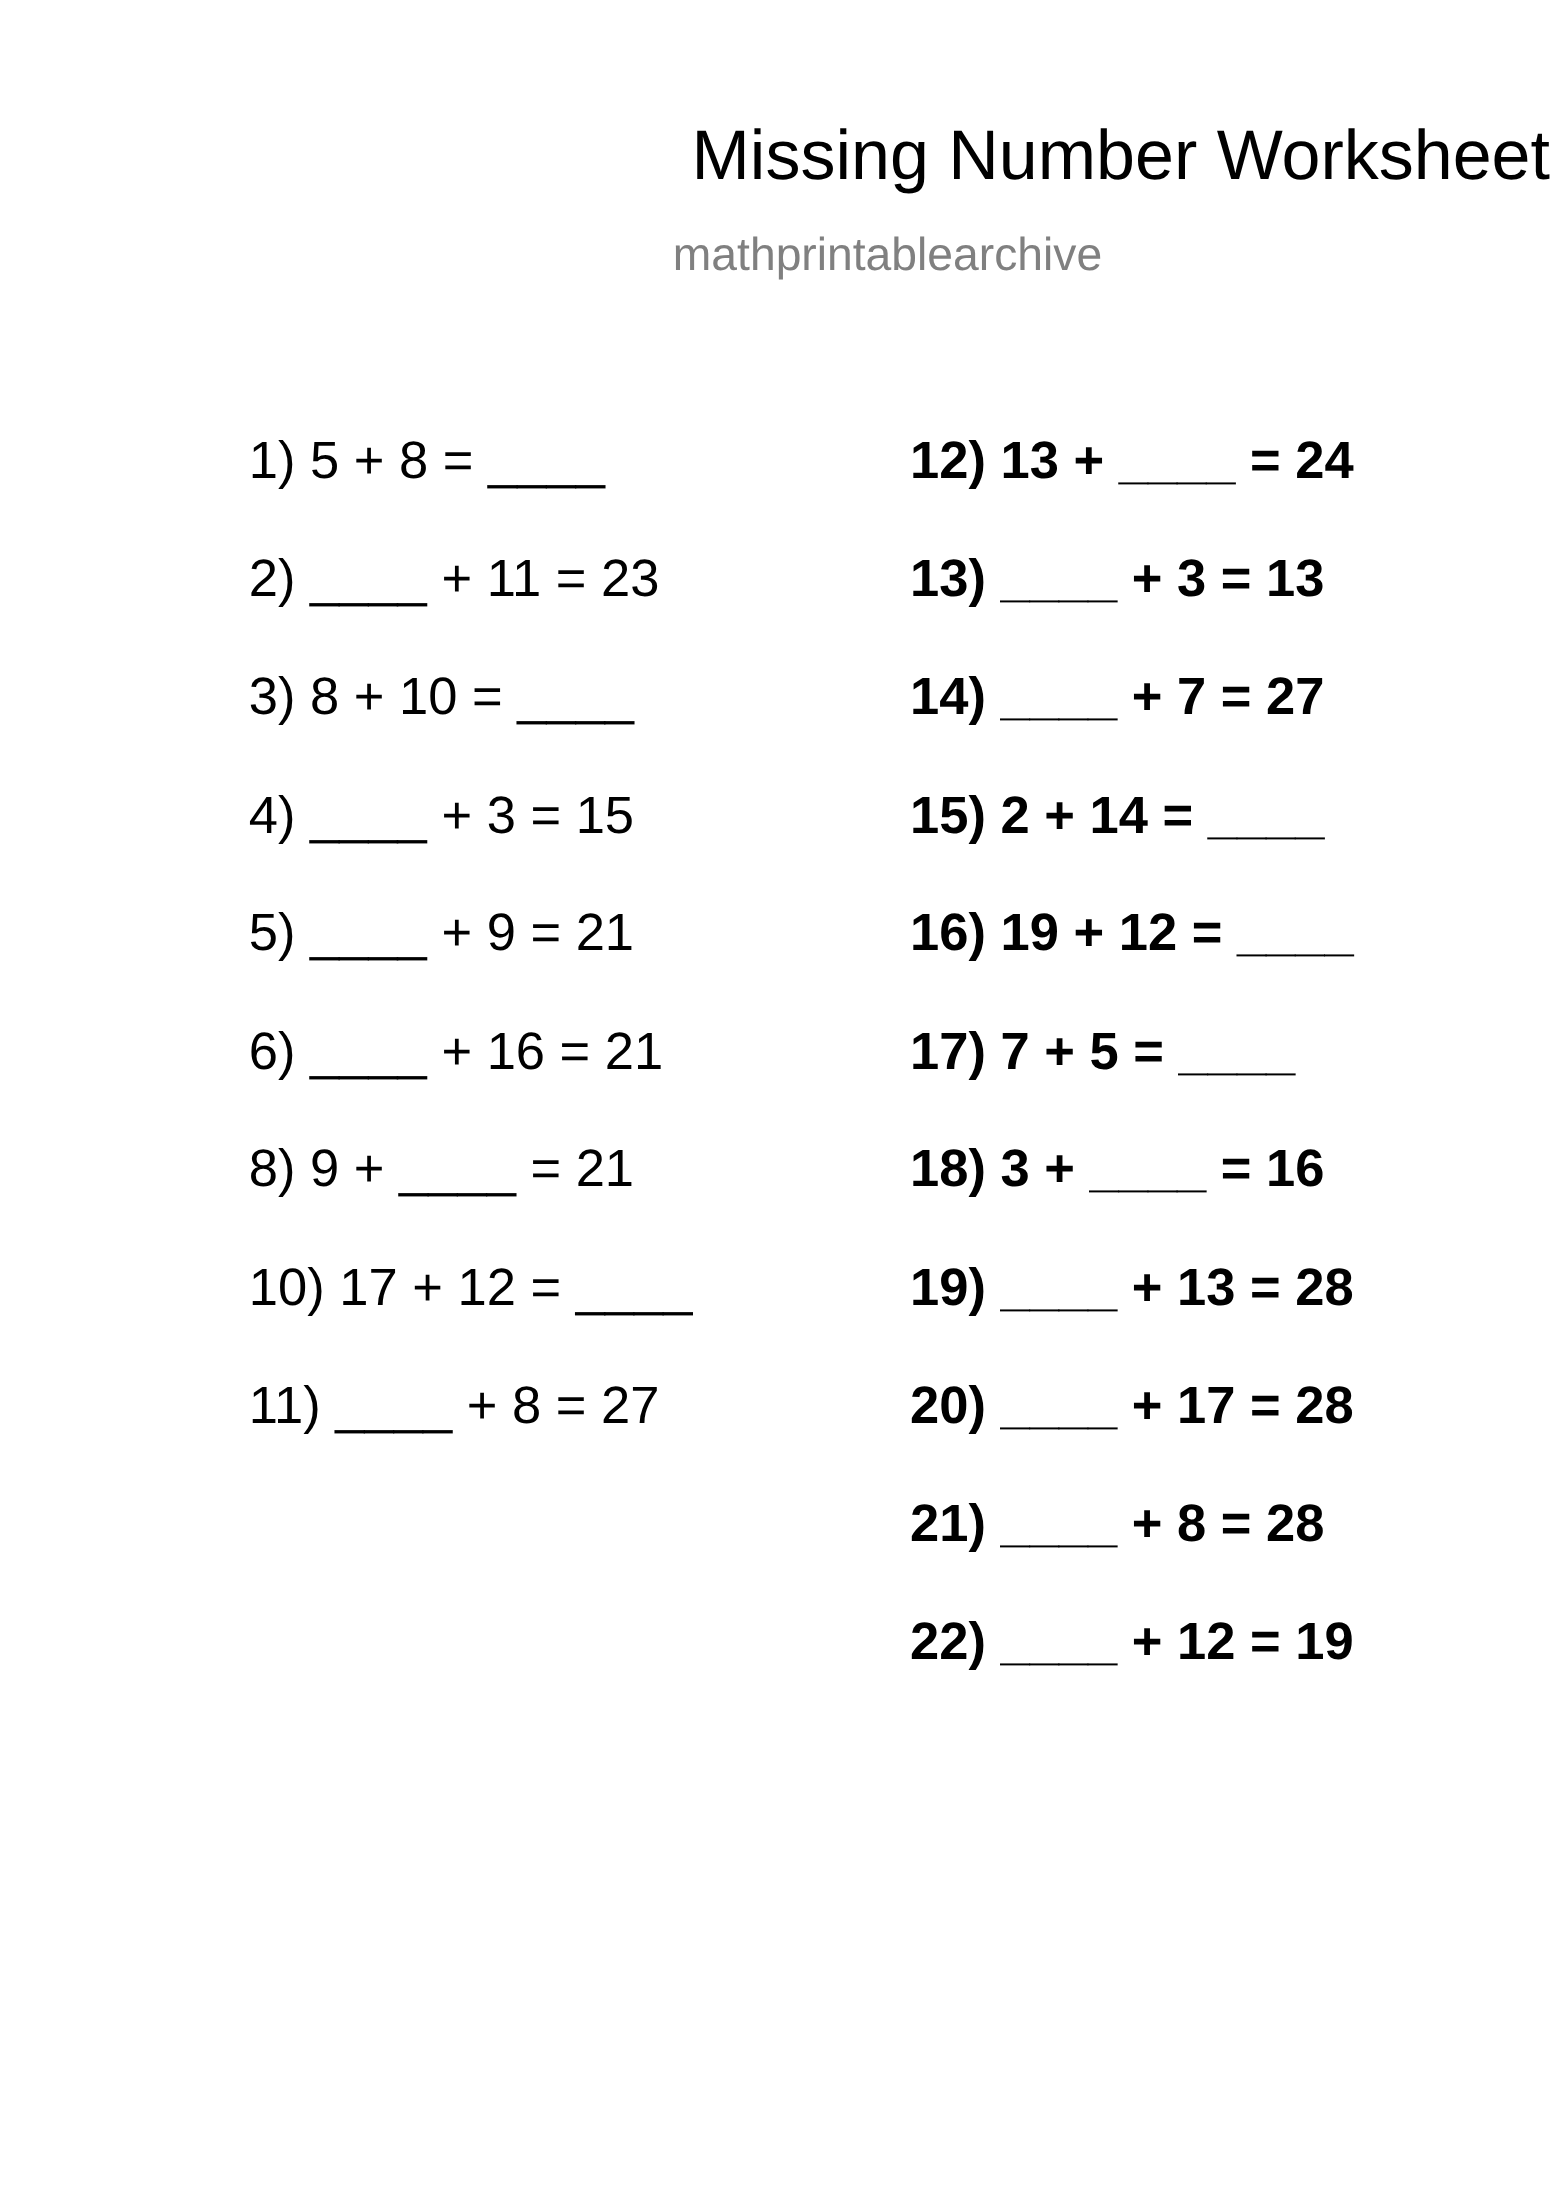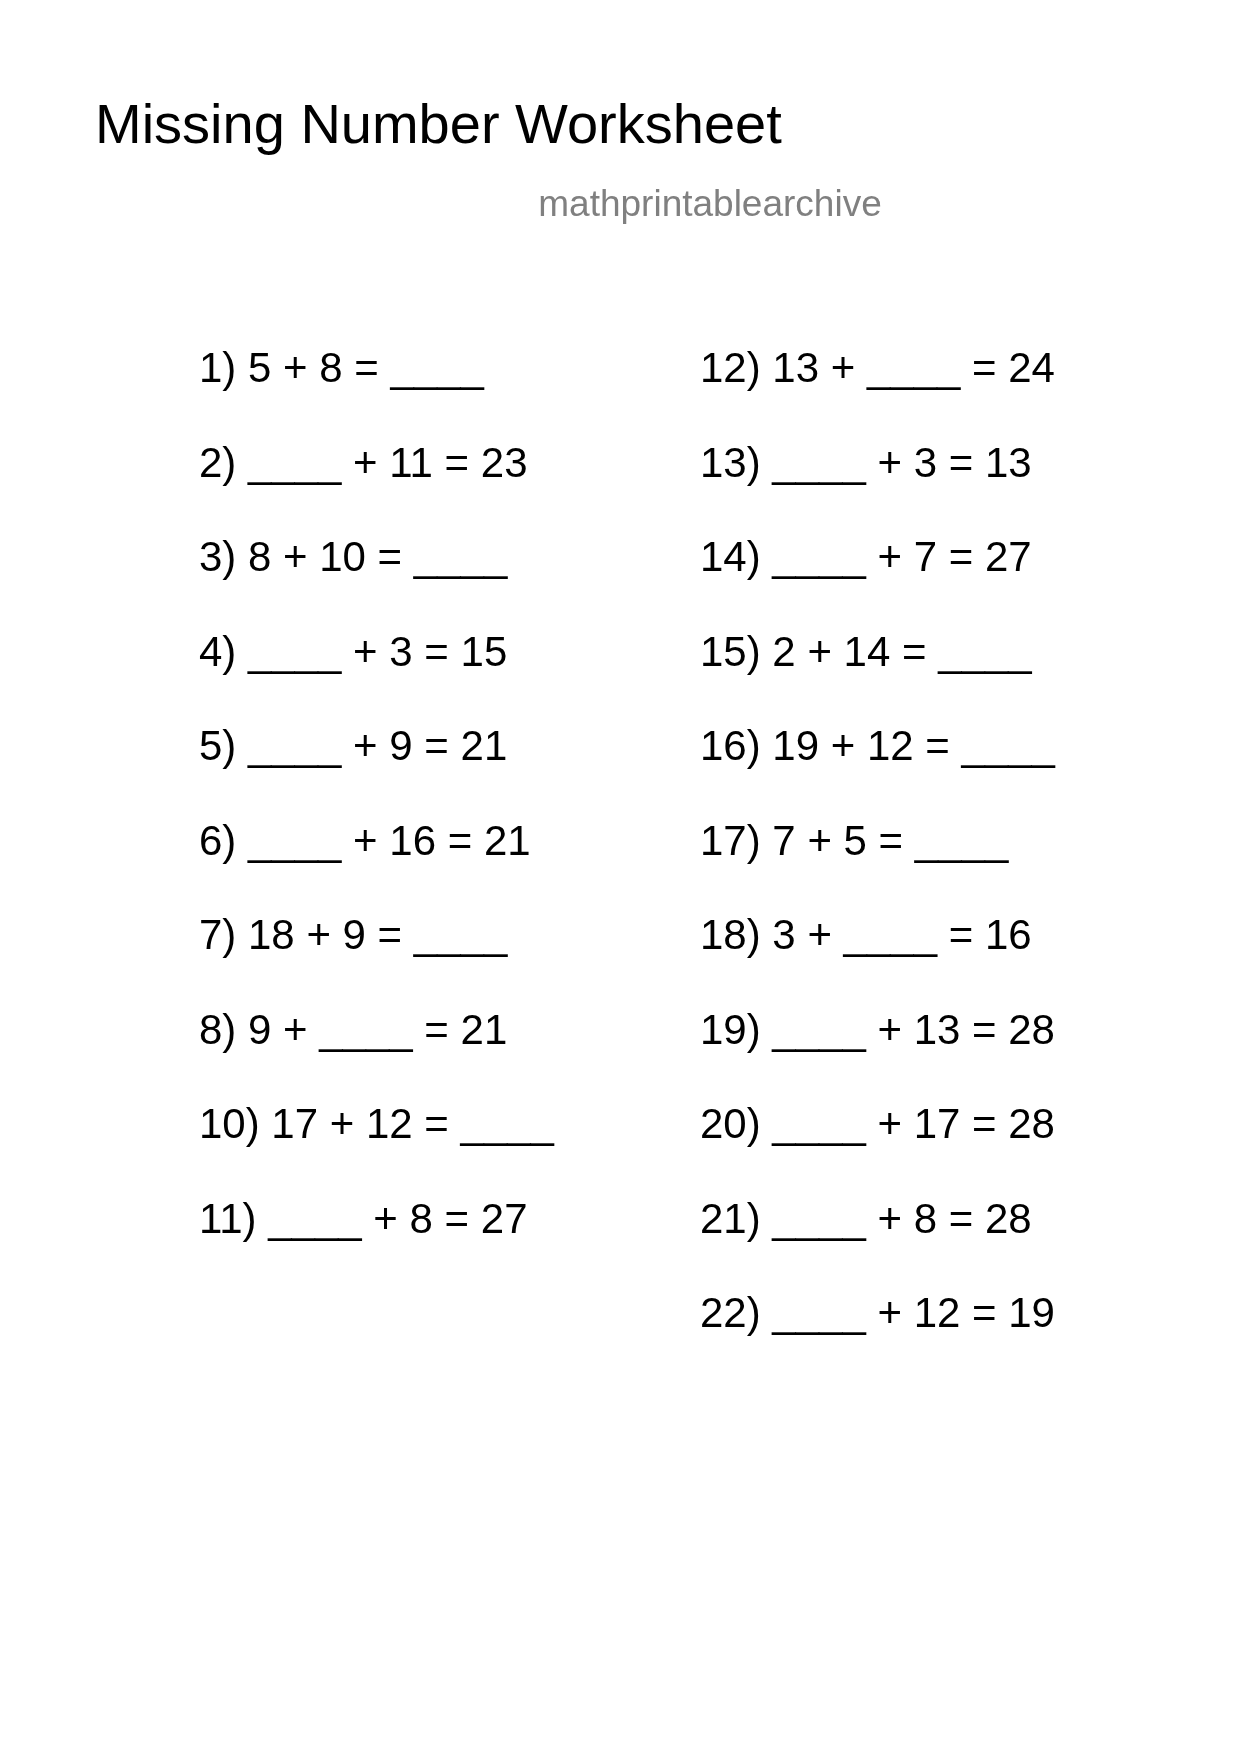--- a/index.html
+++ b/index.html
@@ -13,21 +13,21 @@
       position: relative;
       overflow: hidden;
       font-family: "Liberation Sans", sans-serif;
       color: #000000;
     }
     .title {
       position: absolute;
       left: 0;
       width: 1240px;
       top: 92px;
-      text-align: left;
+      text-align: right;
       font-size: 56px;
       line-height: 64px;
       white-space: nowrap;
       padding-left: 95px;
       box-sizing: border-box;
     }
     .subtitle {
       position: absolute;
       left: 0;
       width: 1240px;
@@ -38,42 +38,41 @@
       color: #808080;
       white-space: nowrap;
       padding-left: 180px;
       box-sizing: border-box;
     }
     .column {
       position: absolute;
       top: 343px;
     }
     .col-left { left: 199px; }
-    .col-right { left: 700px; }
+    .col-right { left: 728px; font-weight: bold; }
     .problem {
       height: 94.5px;
       font-size: 42px;
       line-height: 50px;
       white-space: pre;
     }
   </style>
 </head>
 <body>
 
 <div class="title">Missing Number Worksheet</div>
 <div class="subtitle">mathprintablearchive</div>
 
 <div class="column col-left">
   <div class="problem">1) 5 + 8 = ____</div>
   <div class="problem">2) ____ + 11 = 23</div>
   <div class="problem">3) 8 + 10 = ____</div>
   <div class="problem">4) ____ + 3 = 15</div>
   <div class="problem">5) ____ + 9 = 21</div>
   <div class="problem">6) ____ + 16 = 21</div>
-  <div class="problem">7) 18 + 9 = ____</div>
   <div class="problem">8) 9 + ____ = 21</div>
   <div class="problem">10) 17 + 12 = ____</div>
   <div class="problem">11) ____ + 8 = 27</div>
 </div>
 
 <div class="column col-right">
   <div class="problem">12) 13 + ____ = 24</div>
   <div class="problem">13) ____ + 3 = 13</div>
   <div class="problem">14) ____ + 7 = 27</div>
   <div class="problem">15) 2 + 14 = ____</div>

